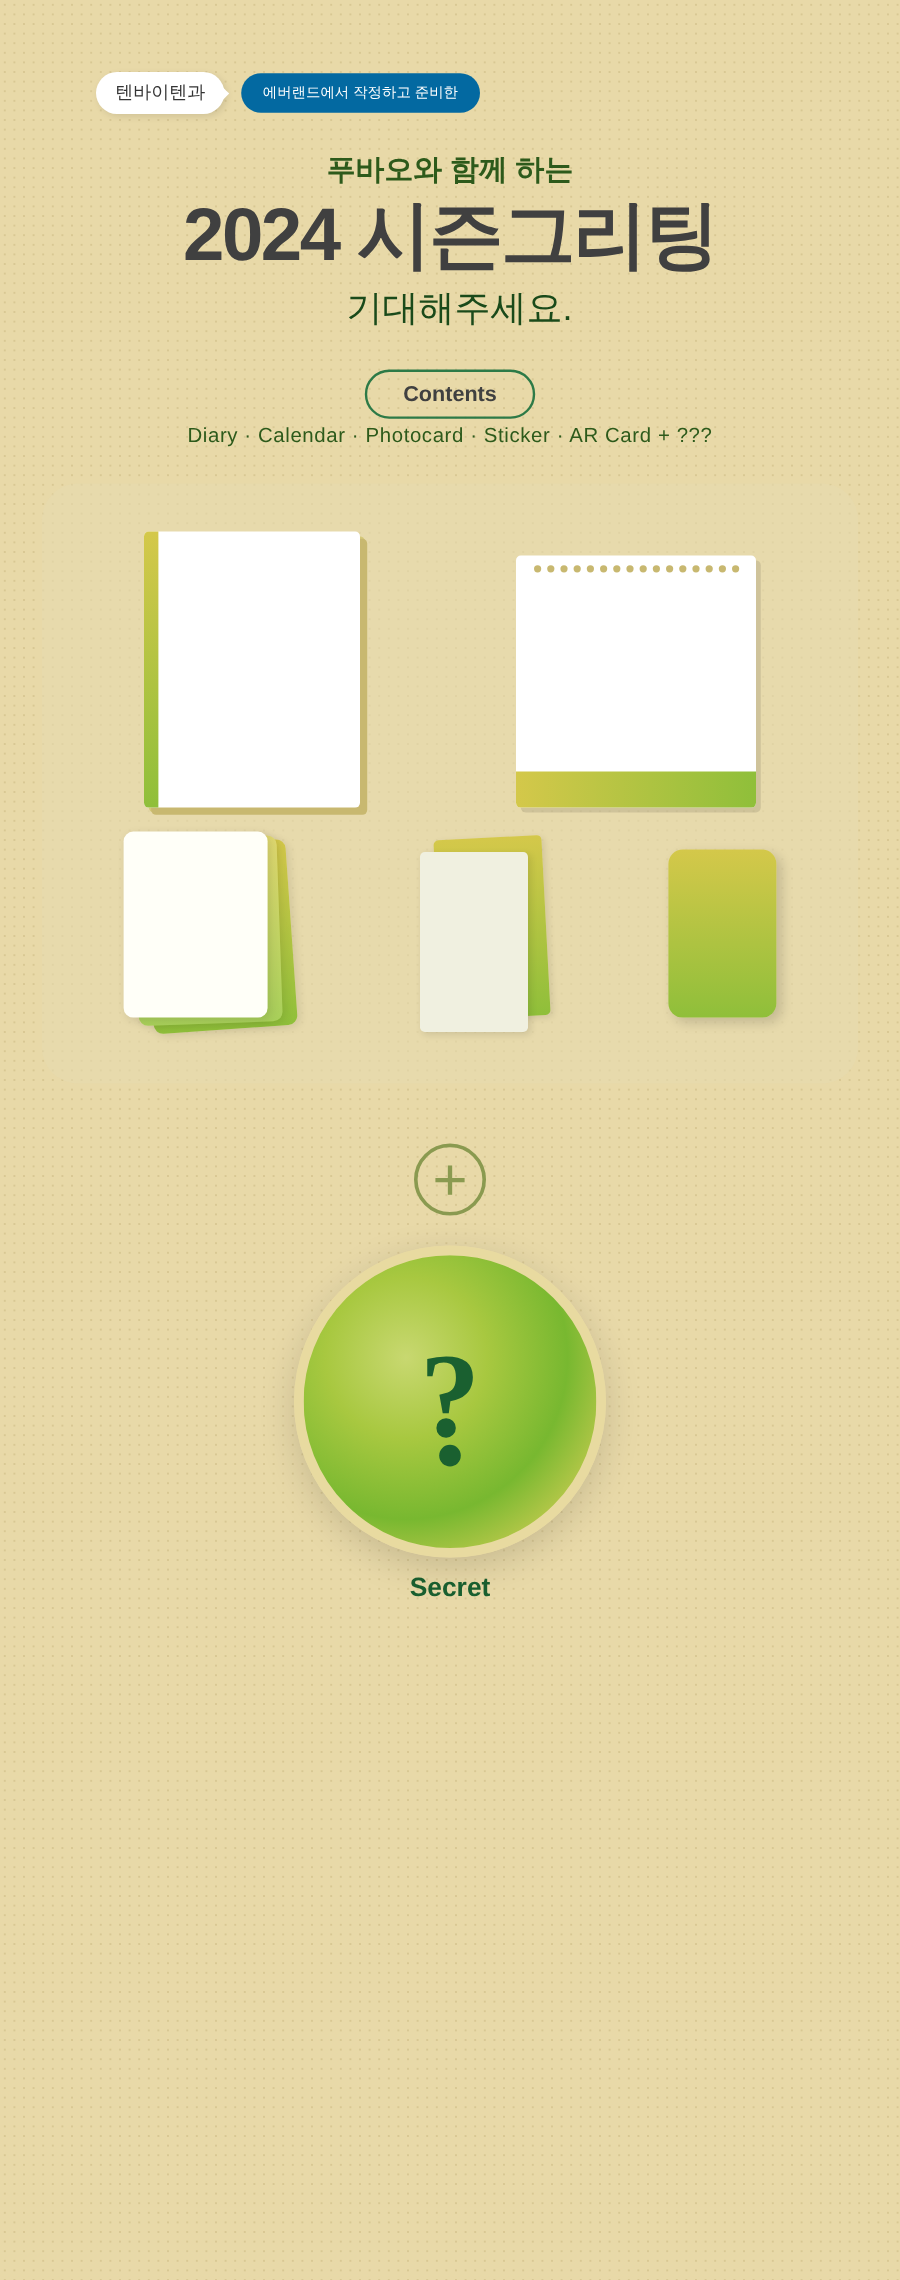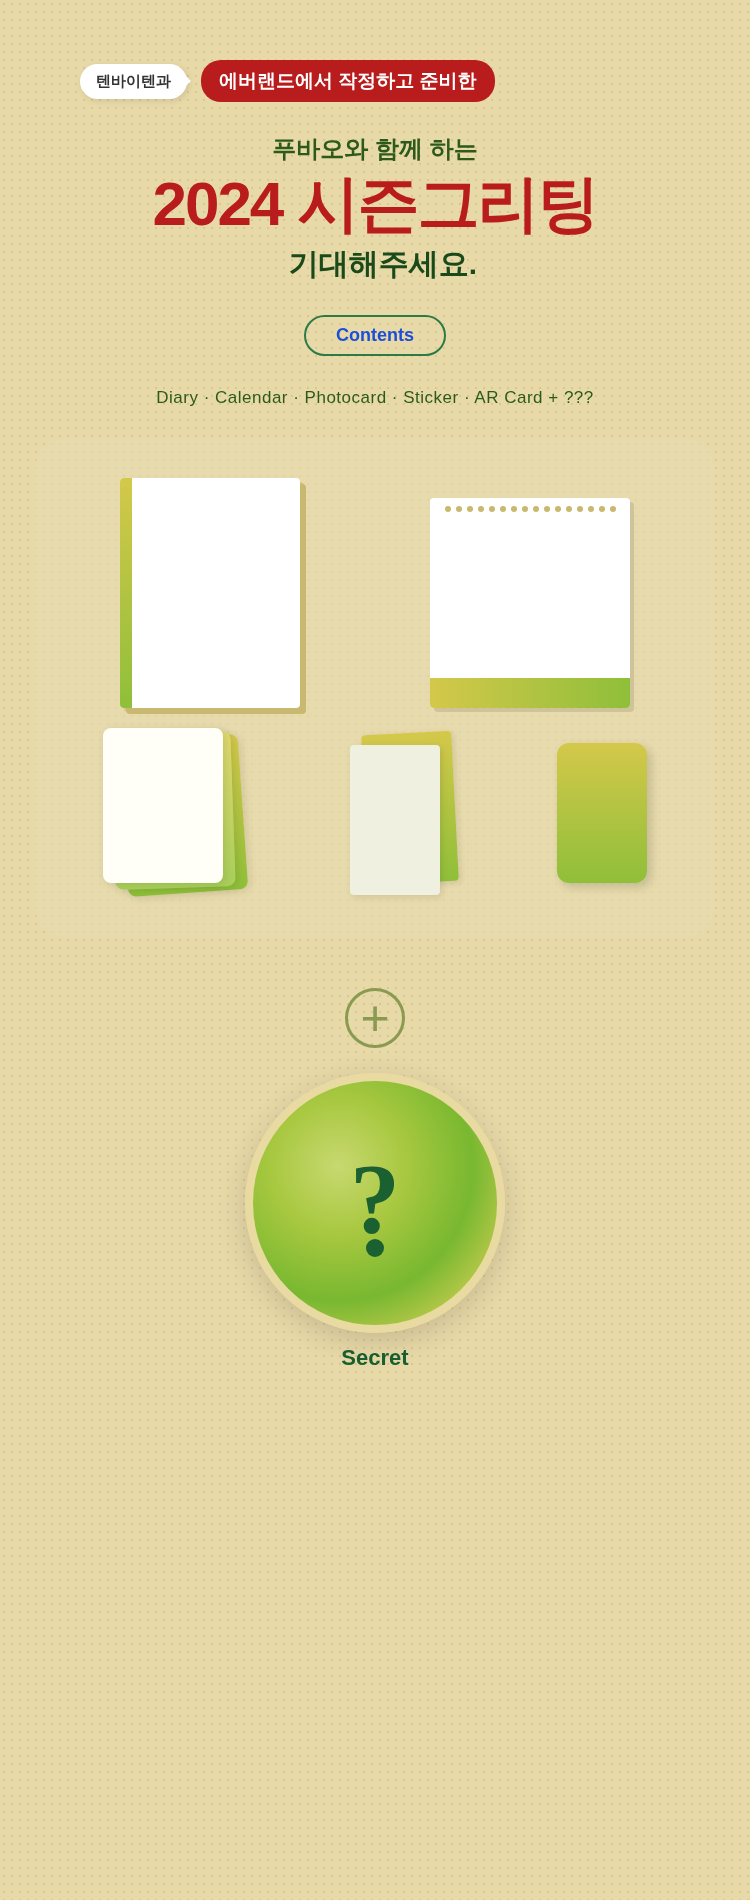--- a/index.html
+++ b/index.html
@@ -29,86 +29,86 @@
       margin-top: 20px;
       align-self: flex-start;
       margin-left: 60px;
     }
 
     .speech-bubble-left {
       background: white;
       border-radius: 20px;
       padding: 8px 16px;
       font-size: 15px;
-      font-weight: 700;
+      font-weight: 400;
       color: #333;
       position: relative;
       box-shadow: 2px 2px 6px rgba(0,0,0,0.1);
     }
 
     .speech-bubble-left::after {
       content: '';
       position: absolute;
       right: -10px;
       top: 50%;
       transform: translateY(-50%);
       border: 6px solid transparent;
       border-left-color: white;
     }
 
     .speech-bubble-right {
-      background: #b91c1c;
+      background: #0369a1;
       border-radius: 20px;
       padding: 8px 18px;
-      font-size: 19px;
-      font-weight: 700;
+      font-size: 12px;
+      font-weight: 400;
       color: white;
       margin-left: 14px;
     }
 
     
     .subtitle {
       font-size: 24px;
       font-weight: 700;
       color: #2d5a1b;
       text-align: center;
       margin-top: 10px;
       line-height: 1.4;
     }
 
     .main-title {
       font-size: 62px;
       font-weight: 900;
-      color: #b91c1c;
+      color: #404040;
       text-align: center;
       line-height: 1.1;
       margin-top: 4px;
       letter-spacing: -2px;
     }
 
     .tagline {
       font-size: 30px;
-      font-weight: 700;
+      font-weight: 400;
       color: #1a4a1a;
       text-align: center;
       margin-top: 6px;
       margin-bottom: 30px;
       margin-left: 16px;
     }
 
     
     .contents-badge {
       border: 2.5px solid #2d7a47;
       border-radius: 30px;
       padding: 8px 30px;
       font-size: 18px;
       font-weight: 700;
-      color: #1d4ed8;
+      color: #404040;
       background: transparent;
-      margin-bottom: 32px;
+      margin-bottom: 4px;
     }
 
     
     .contents-list {
       font-size: 17px;
       color: #2d5a1b;
       font-weight: 500;
       margin-bottom: 30px;
       letter-spacing: 0.5px;
       text-align: right;

